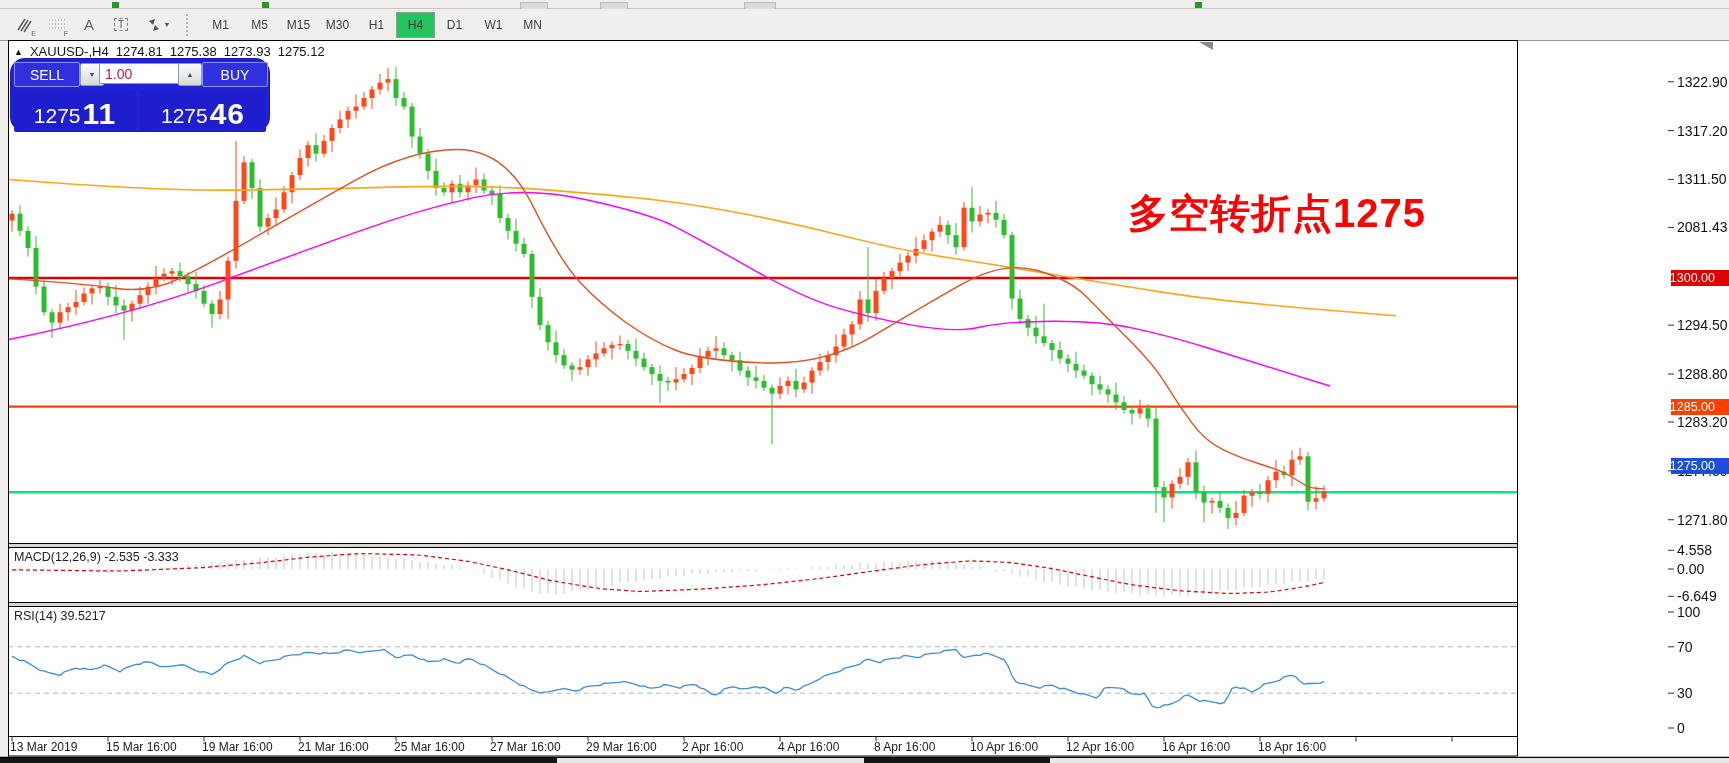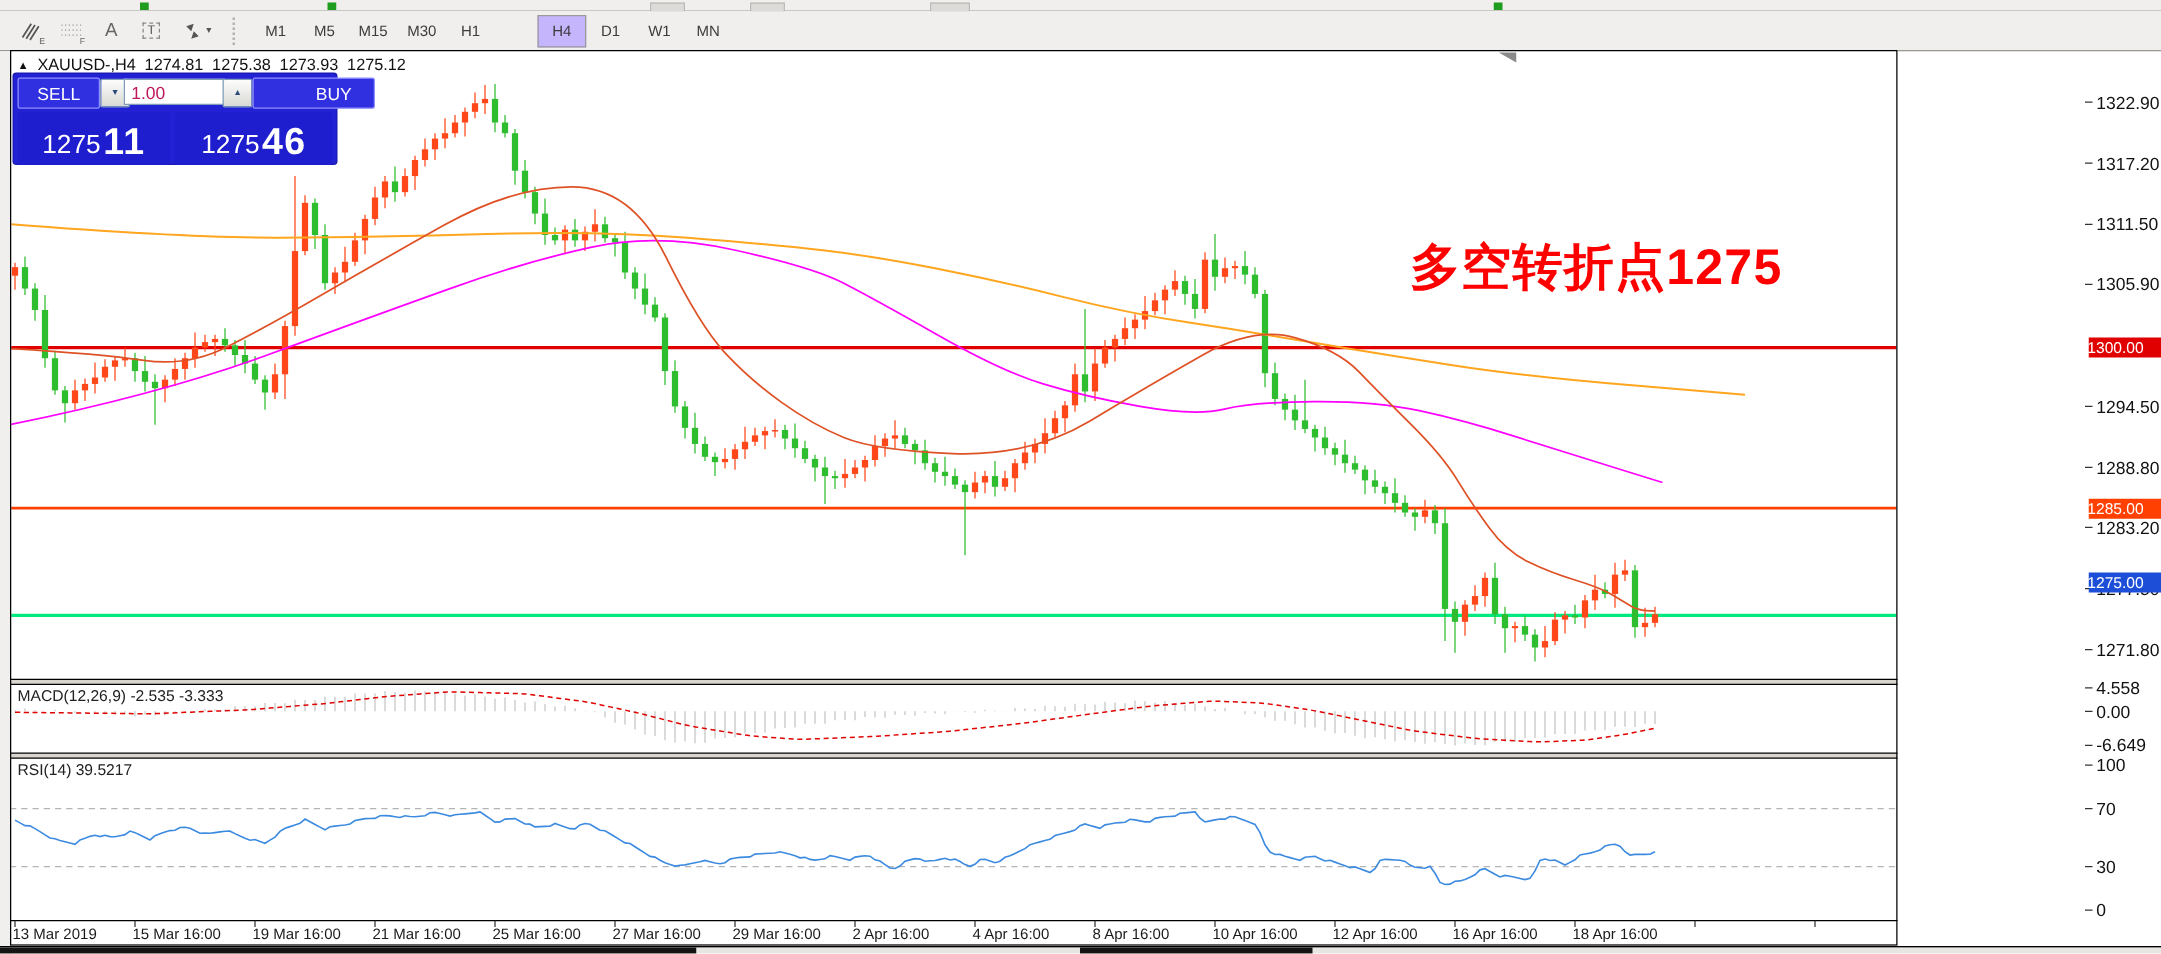--- a/index.html
+++ b/index.html
@@ -12,37 +12,37 @@
   .toolbar{position:absolute;left:0;top:9px;width:1729px;height:31px;background:#f0efed;border-bottom:1px solid #9a9894;display:flex;align-items:center;}
   .tb-icons{display:flex;align-items:center;gap:6px;padding-left:12px;}
   .tb-icon{width:26px;height:24px;display:flex;align-items:center;justify-content:center;color:#555;font-size:14px;position:relative;cursor:default;}
   .sub{position:absolute;right:2px;bottom:0;font-size:7px;color:#666;}
   .tbox{border:1px dashed #888;font-size:10px;padding:0 3px;color:#555;}
   .caret{font-size:7px;color:#555;margin-left:2px;}
   .tb-sep{width:5px;height:22px;margin:0 8px 0 10px;border-left:2px dotted #b5b3af;}
   .tf-group{display:flex;align-items:center;}
   .tf-btn{min-width:29px;height:24px;padding:0 4px;display:flex;align-items:center;justify-content:center;
     font-size:12px;color:#3c3c3c;background:transparent;border:1px solid transparent;}
-  .tf-btn.active{background:#c4b5fd;border:1px solid #9a9a9a;margin-left:34px;}
+  .tf-btn.active{background:#22c55e;border:1px solid #9a9a9a;}
   
   .left-gutter{position:absolute;left:0;top:41px;width:8px;height:722px;background:#f0efed;border-right:1px solid #8f8d89;}
   .bottom-strip{position:absolute;left:0;top:758px;width:1729px;height:5px;background:#e8e6e2;}
   .bottom-strip .seg{position:absolute;top:0;height:5px;background:#141414;}
   
   svg.chart{position:absolute;left:0;top:0;}
   
   .chart-title{position:absolute;left:14px;top:44px;font-size:13px;color:#111;display:flex;gap:7px;align-items:center;}
   .chart-title .tri{font-size:9px;color:#111;}
   
-  .trade-panel{position:absolute;left:11px;top:59px;width:258px;height:72px;background:#2222d4;border-radius:2px;
+  .trade-panel{position:absolute;left:11px;top:59px;width:258px;height:72px;background:#2222d4;border-radius:14px;
     box-shadow:0 0 0 1px #1a1ab0;}
   .tp-row1{position:absolute;left:0;top:0;width:258px;height:28px;}
   .btn-sell,.btn-buy{position:absolute;top:3px;height:23px;width:64px;background:#3030e0;border:1px solid #8f8fff;border-radius:2px;
     color:#fff;font-size:14px;display:flex;align-items:center;justify-content:center;}
-  .btn-sell{left:3px;} .btn-buy{left:191px;width:64px;padding-left:32px;}
+  .btn-sell{left:3px;} .btn-buy{left:191px;width:64px;}
   .spin-btn{position:absolute;top:4px;width:22px;height:21px;background:linear-gradient(#fdfdfd,#d8d8d4);border:1px solid #7f9db9;border-radius:2px;
     display:flex;align-items:center;justify-content:center;font-size:7px;color:#2b4a77;}
   .spin-down{left:69px;} .spin-up{left:167px;}
   .vol-input{position:absolute;left:88px;top:4px;width:69px;height:19px;background:#fff;border:1px solid #7f9db9;
     font-size:14px;color:#be185d;text-align:left;padding:0 5px;font-family:"Liberation Sans",sans-serif;}
   .price-box{position:absolute;top:31px;height:39px;background:#1e1ecf;border-radius:2px;color:#fff;
     display:flex;align-items:flex-end;justify-content:center;padding-bottom:3px;}
   .pb-sell{left:3px;width:122px;} .pb-buy{left:129px;width:126px;}
   .pb-base{font-size:21px;line-height:26px;}
   .pb-big{font-size:30px;font-weight:bold;line-height:30px;margin-left:2px;letter-spacing:1px;}
@@ -720,21 +720,21 @@
 
   <div class="annotation">多空转折点1275</div>
 
   <div class="ind-label macd-label">MACD(12,26,9) -2.535 -3.333</div>
   <div class="ind-label rsi-label">RSI(14) 39.5217</div>
 
   <div id="scale-labels">
       <div class="scale-label" style="top: 81.7149px;">1322.90</div>
       <div class="scale-label" style="top: 130.572px;">1317.20</div>
       <div class="scale-label" style="top: 179.429px;">1311.50</div>
-      <div class="scale-label" style="top: 227.429px;">1305.90</div>
+      <div class="scale-label" style="top: 227.429px;">2081.43</div>
       <div class="scale-label" style="top: 325.143px;">1294.50</div>
       <div class="scale-label" style="top: 374px;">1288.80</div>
       <div class="scale-label" style="top: 422px;">1283.20</div>
       <div class="scale-label" style="top: 470.856px;">1277.50</div>
       <div class="scale-label" style="top: 519.713px;">1271.80</div>
       <div class="scale-chip" style="top: 278px; background: rgb(225, 0, 0);">1300.00</div>
       <div class="scale-chip" style="top: 406.571px; background: rgb(255, 64, 0);">1285.00</div>
       <div class="scale-chip" style="top: 466px; background: #1d4ed8;">1275.00</div>
       <div class="scale-label" style="top: 550.289px;">4.558</div>
       <div class="scale-label" style="top: 569px;">0.00</div>

